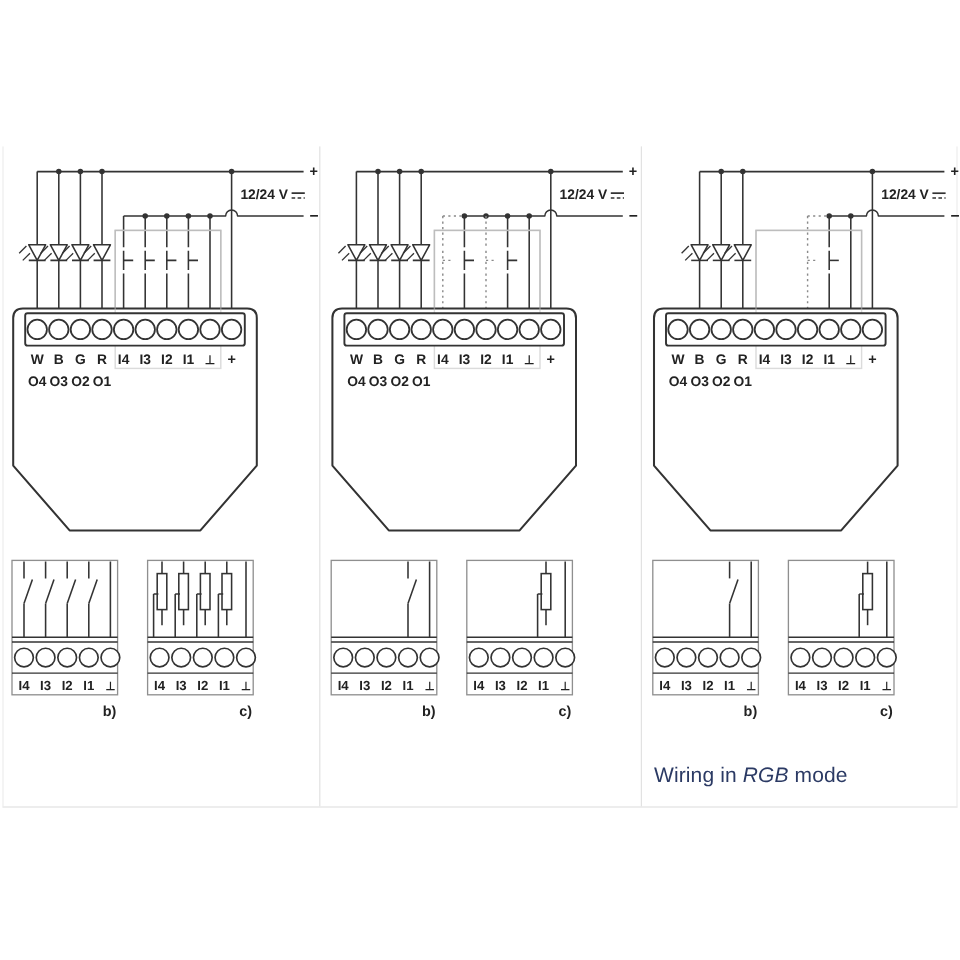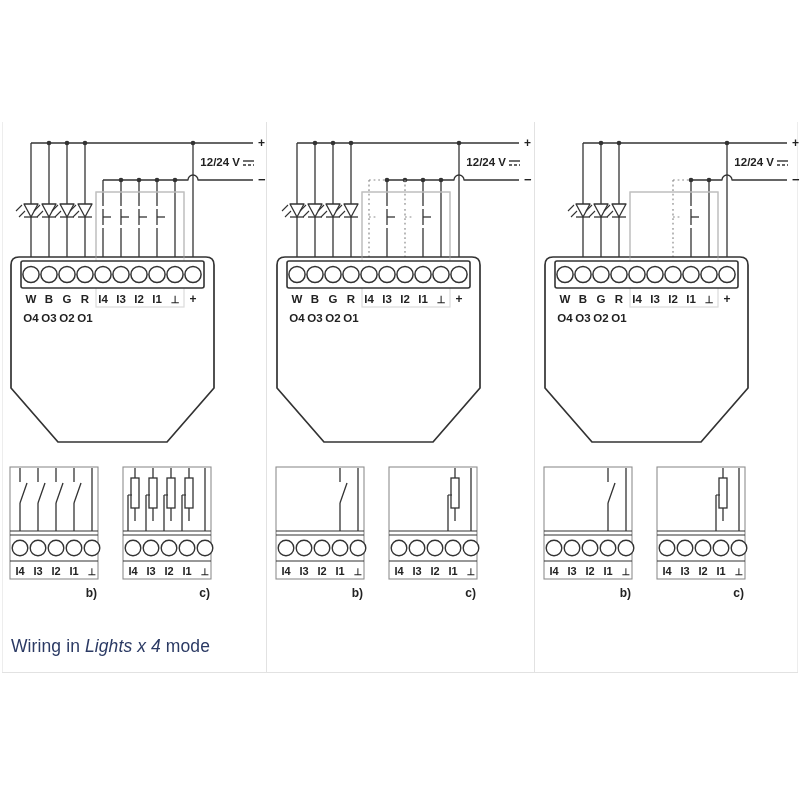--- a/index.html
+++ b/index.html
@@ -177,21 +177,20 @@
           <line x1="163" y1="495" x2="163" y2="531" stroke="#333333" stroke-width="1.3" fill="none"></line>
           <line x1="188" y1="468" x2="188" y2="478" stroke="#333333" stroke-width="1.3" fill="none"></line>
           <rect x="184" y="478" width="8" height="30" fill="#ffffff" stroke="#333333" stroke-width="1.3"></rect>
           <line x1="188" y1="508" x2="188" y2="521" stroke="#333333" stroke-width="1.3" fill="none"></line>
           <line x1="181" y1="495" x2="185" y2="495" stroke="#333333" stroke-width="1.1" fill="none"></line>
           <line x1="181" y1="495" x2="181" y2="531" stroke="#333333" stroke-width="1.3" fill="none"></line>
           <line x1="204" y1="468" x2="204" y2="531" stroke="#333333" stroke-width="1.3" fill="none"></line>
           <text x="209" y="597" fill="#222222" font-size="12" font-weight="700" text-anchor="end" font-family="&quot;Liberation Sans&quot;, sans-serif">c)</text>
         </g>
       </svg>
-      <div class="caption"><span>Wiring in </span><span class="it">Lights x 4</span><span> mode</span></div>
     </div>
   <div class="col" style="left:267px">
       <svg width="266" height="800" viewBox="0 0 266 800">
         <g>
           <line x1="30" y1="143" x2="252" y2="143" stroke="#333333" stroke-width="1.3" fill="none"></line>
           <line x1="30" y1="143" x2="30" y2="204" stroke="#333333" stroke-width="1.3" fill="none"></line>
           <path d="M 23,204 L 37,204 L 30,217 Z" stroke="#333333" stroke-width="1.3" fill="#ffffff" stroke-linejoin="round"></path>
           <line x1="23" y1="217" x2="37" y2="217" stroke="#333333" stroke-width="1.3" fill="none"></line>
           <line x1="21" y1="205" x2="15" y2="211" stroke="#333333" stroke-width="1.1" fill="none"></line>
           <line x1="24" y1="211" x2="18" y2="217" stroke="#333333" stroke-width="1.1" fill="none"></line>
@@ -435,14 +434,15 @@
           <text x="204" y="575" fill="#222222" font-size="9.5" font-weight="700" text-anchor="middle" font-family="&quot;Liberation Sans&quot;, sans-serif">⊥</text>
           <line x1="188" y1="468" x2="188" y2="478" stroke="#333333" stroke-width="1.3" fill="none"></line>
           <rect x="184" y="478" width="8" height="30" fill="#ffffff" stroke="#333333" stroke-width="1.3"></rect>
           <line x1="188" y1="508" x2="188" y2="521" stroke="#333333" stroke-width="1.3" fill="none"></line>
           <line x1="181" y1="495" x2="185" y2="495" stroke="#333333" stroke-width="1.1" fill="none"></line>
           <line x1="181" y1="495" x2="181" y2="531" stroke="#333333" stroke-width="1.3" fill="none"></line>
           <line x1="204" y1="468" x2="204" y2="531" stroke="#333333" stroke-width="1.3" fill="none"></line>
           <text x="209" y="597" fill="#222222" font-size="12" font-weight="700" text-anchor="end" font-family="&quot;Liberation Sans&quot;, sans-serif">c)</text>
         </g>
       </svg>
+      <div class="caption"><span>Wiring in </span><span class="it">RGB</span><span> mode</span></div>
     </div>
 </div>
 
 </body></html>

